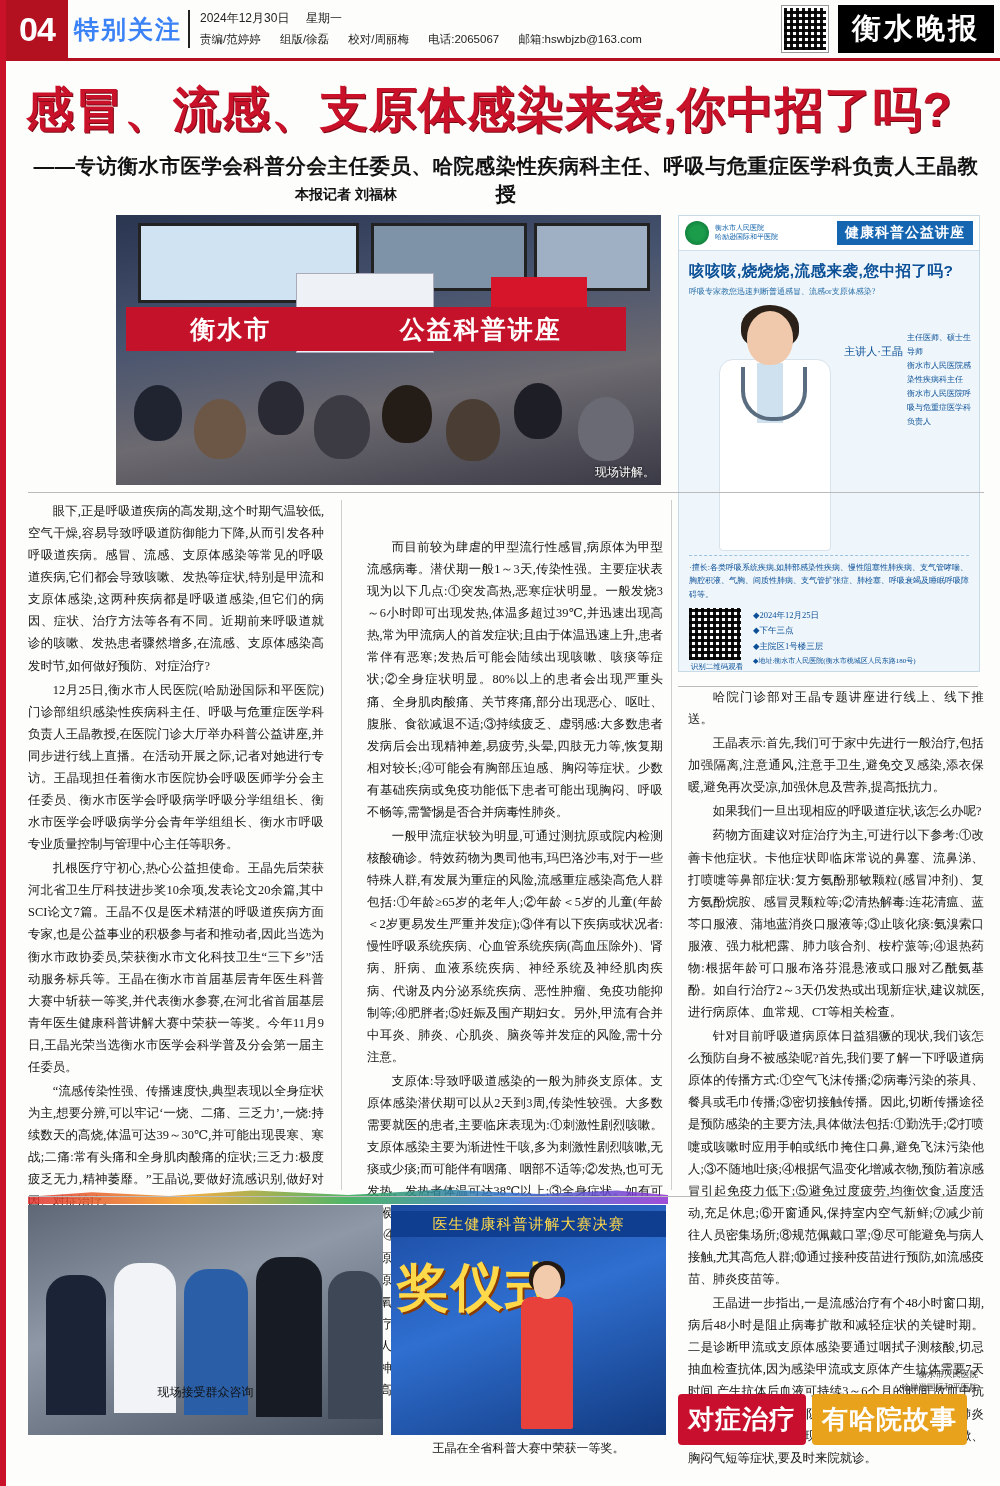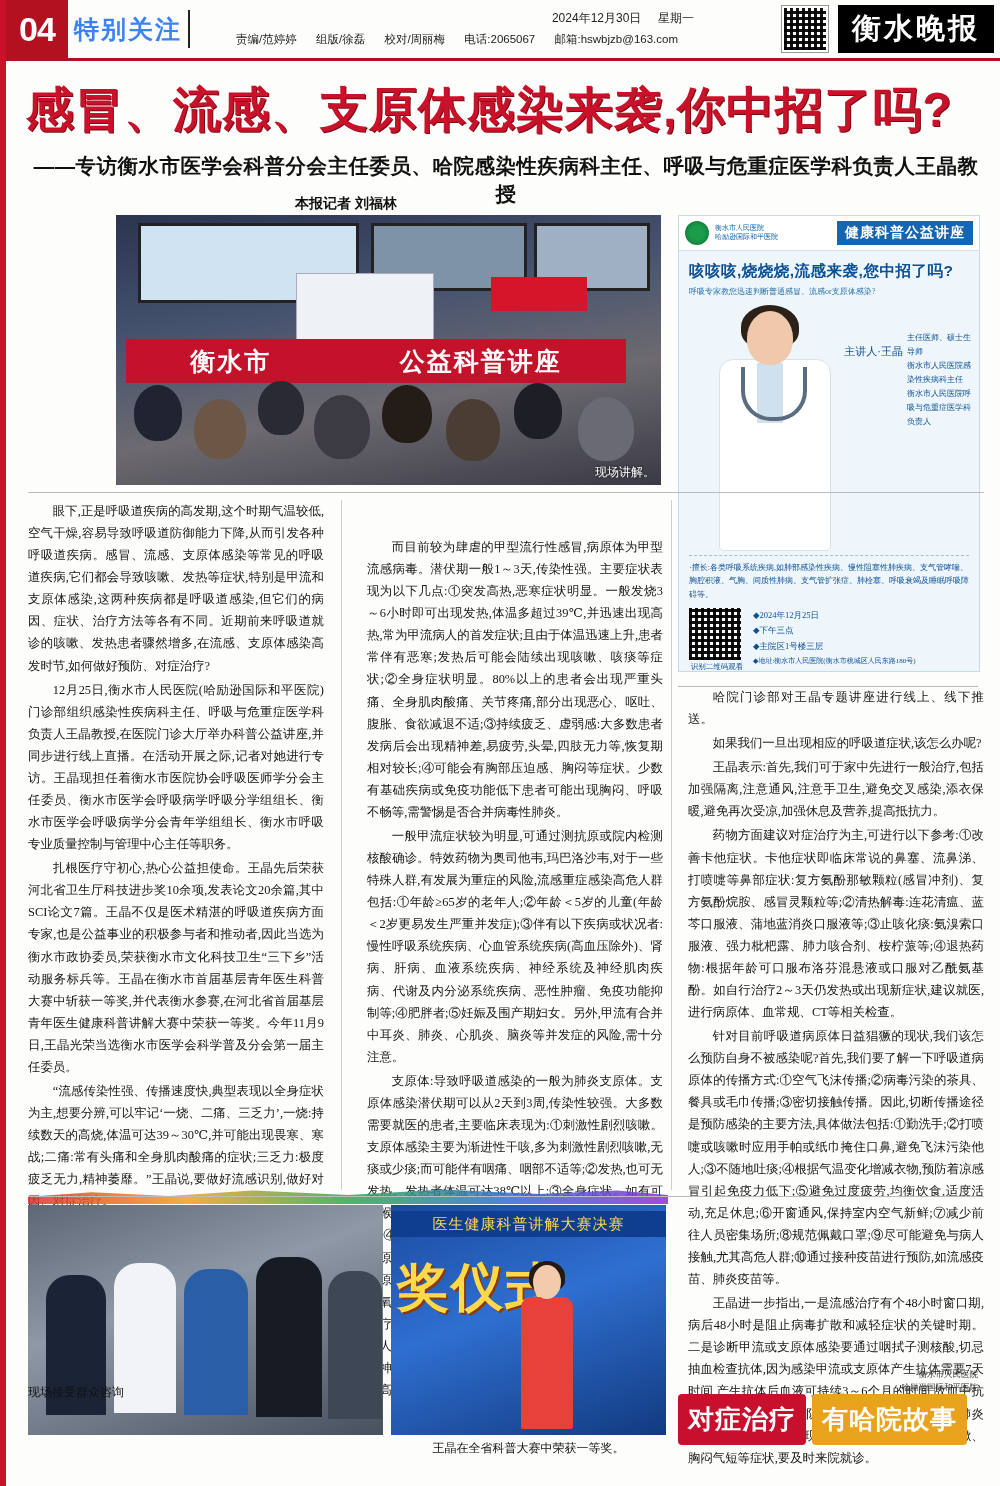--- a/index.html
+++ b/index.html
@@ -28,22 +28,22 @@
     font-size:34px;font-weight:bold;letter-spacing:-1px;
   }
   .section-title{
     width:120px;display:flex;align-items:center;justify-content:center;
     font-family:"Liberation Sans",sans-serif;
     font-size:25px;font-weight:bold;color:#3b82f6;letter-spacing:2px;
   }
   .vrule{width:2px;background:#222;margin:10px 0;}
   .mast-meta{
     flex:1;display:flex;flex-direction:column;justify-content:center;
-    padding-left:24px;font-family:"Liberation Sans",sans-serif;
-    font-size:11.5px;color:#222;line-height:1.9;align-items:flex-end;
+    padding-left:10px;font-family:"Liberation Sans",sans-serif;
+    font-size:11.5px;color:#222;line-height:1.9;
   }
   .mast-meta .row1{font-size:12px;}
   .mast-meta .row2 span{margin-right:16px;}
   .mast-right{
     width:300px;display:flex;align-items:center;justify-content:flex-end;
     padding-right:12px;gap:10px;
   }
   .qr{
     width:42px;height:42px;
     background:
@@ -69,21 +69,21 @@
     color:#c9122a;
     text-shadow:1px 1px 0 #7a0a16;
   }
   .subhead{
     position:absolute;left:20px;top:152px;width:960px;
     text-align:center;
     font-family:"Liberation Sans",sans-serif;
     font-weight:bold;font-size:20.5px;color:#111;letter-spacing:0.5px;
   }
   .byline{
-    position:absolute;left:20px;top:195px;width:640px;
+    position:absolute;left:20px;top:186px;width:640px;
     text-align:center;font-family:"Liberation Sans",sans-serif;
     font-weight:bold;font-size:14px;color:#111;
   }
   
   .photo-main{
     position:absolute;left:110px;top:215px;width:545px;height:270px;
     background:linear-gradient(170deg,#2a3550 0%,#46536f 35%,#6d6a70 65%,#3a3a46 100%);
     overflow:hidden;
   }
   .pm-screen{
@@ -97,21 +97,20 @@
   .pm-screen3{
     position:absolute;left:418px;top:8px;width:110px;height:62px;
     background:#9fb0c4;border:3px solid #222;
   }
   .pm-banner{
     position:absolute;left:10px;top:92px;width:500px;height:44px;
     background:#c4122a;color:#fff;
     font-family:"Liberation Sans",sans-serif;font-weight:bold;font-size:25px;
     display:flex;align-items:center;justify-content:space-around;
     letter-spacing:2px;
-    margin-top:32px;
   }
   .pm-slide{
     position:absolute;left:180px;top:58px;width:130px;height:72px;
     background:#eef2f6;border:1px solid #aab;font-size:6px;color:#345;padding:3px;
     line-height:1.5;
   }
   .pm-red-card{
     position:absolute;left:375px;top:62px;width:96px;height:34px;background:#d6152b;
     color:#fff;font-family:"Liberation Sans",sans-serif;font-size:11px;
     display:flex;align-items:center;justify-content:center;
@@ -235,21 +234,21 @@
   }
   .bm-person{
     position:absolute;left:120px;top:60px;width:70px;height:165px;
   }
   .bmp-head{position:absolute;left:22px;top:0;width:28px;height:34px;border-radius:50%;background:#f2cbad;}
   .bmp-hair{position:absolute;left:18px;top:-4px;width:36px;height:30px;border-radius:50% 50% 35% 35%;background:#241a12;}
   .bmp-body{position:absolute;left:10px;top:32px;width:52px;height:132px;background:#e8413c;border-radius:10px 10px 2px 2px;}
   .bl-cap,.bm-cap{
     position:absolute;font-size:12px;color:#111;font-family:"Liberation Sans",sans-serif;
   }
-  .bl-cap{left:22px;top:1384px;width:355px;}
+  .bl-cap{left:22px;top:1384px;width:355px;text-align:center;}
   .bm-cap{left:385px;top:1440px;width:275px;text-align:center;}
   
   .brand{
     position:absolute;left:672px;top:1388px;width:300px;height:62px;
     display:flex;align-items:center;gap:6px;
   }
   .brand-left{
     background:#c8102e;color:#fff;font-family:"Liberation Sans",sans-serif;
     font-weight:bold;font-size:26px;padding:8px 10px;letter-spacing:1px;
     border-radius:4px;
@@ -386,22 +385,22 @@
     </div>
 
     <div class="col c2">
       <p>而目前较为肆虐的甲型流行性感冒,病原体为甲型流感病毒。潜伏期一般1～3天,传染性强。主要症状表现为以下几点:①突发高热,恶寒症状明显。一般发烧3～6小时即可出现发热,体温多超过39℃,并迅速出现高热,常为甲流病人的首发症状;且由于体温迅速上升,患者常伴有恶寒;发热后可能会陆续出现咳嗽、咳痰等症状;②全身症状明显。80%以上的患者会出现严重头痛、全身肌肉酸痛、关节疼痛,部分出现恶心、呕吐、腹胀、食欲减退不适;③持续疲乏、虚弱感:大多数患者发病后会出现精神差,易疲劳,头晕,四肢无力等,恢复期相对较长;④可能会有胸部压迫感、胸闷等症状。少数有基础疾病或免疫功能低下患者可能出现胸闷、呼吸不畅等,需警惕是否合并病毒性肺炎。</p>
       <p>一般甲流症状较为明显,可通过测抗原或院内检测核酸确诊。特效药物为奥司他韦,玛巴洛沙韦,对于一些特殊人群,有发展为重症的风险,流感重症感染高危人群包括:①年龄≥65岁的老年人;②年龄＜5岁的儿童(年龄＜2岁更易发生严重并发症);③伴有以下疾病或状况者:慢性呼吸系统疾病、心血管系统疾病(高血压除外)、肾病、肝病、血液系统疾病、神经系统及神经肌肉疾病、代谢及内分泌系统疾病、恶性肿瘤、免疫功能抑制等;④肥胖者;⑤妊娠及围产期妇女。另外,甲流有合并中耳炎、肺炎、心肌炎、脑炎等并发症的风险,需十分注意。</p>
       <p>支原体:导致呼吸道感染的一般为肺炎支原体。支原体感染潜伏期可以从2天到3周,传染性较强。大多数需要就医的患者,主要临床表现为:①刺激性剧烈咳嗽。支原体感染主要为渐进性干咳,多为刺激性剧烈咳嗽,无痰或少痰;而可能伴有咽痛、咽部不适等;②发热,也可无发热。发热者体温可达38℃以上;③全身症状。如有可咽喉疼痛、灼热感;可出现全身乏力、疲劳,但程度较轻;④胸闷、喘憋。大部分轻症患者病情较轻,其中部分支原体肺炎因病变范围广泛可能出现胸闷、喘憋,感染支原体后,成人可应用喹诺酮类抗菌药物如莫西沙星、左氧氟沙星等,儿童可应用大环内酯类如阿奇霉素进行治疗。需警惕的是,部分老人可能表现症状不典型,如果老人出现持续发热、剧烈咳嗽,甚至有肺部表现,或出现精神萎靡,不想吃饭或进食,可能已经罹患肺炎。所以,要提高这方面的意识,对老年肺炎要早期诊断和治疗。</p>
     </div>
 
     <div class="col c3" style="top:186px;">
       <p>哈院门诊部对王晶专题讲座进行线上、线下推送。</p>
+      <p>王晶表示:首先,我们可于家中先进行一般治疗,包括加强隔离,注意通风,注意手卫生,避免交叉感染,添衣保暖,避免再次受凉,加强休息及营养,提高抵抗力。</p>
       <p>如果我们一旦出现相应的呼吸道症状,该怎么办呢?</p>
-      <p>王晶表示:首先,我们可于家中先进行一般治疗,包括加强隔离,注意通风,注意手卫生,避免交叉感染,添衣保暖,避免再次受凉,加强休息及营养,提高抵抗力。</p>
       <p>药物方面建议对症治疗为主,可进行以下参考:①改善卡他症状。卡他症状即临床常说的鼻塞、流鼻涕、打喷嚏等鼻部症状:复方氨酚那敏颗粒(感冒冲剂)、复方氨酚烷胺、感冒灵颗粒等;②清热解毒:连花清瘟、蓝芩口服液、蒲地蓝消炎口服液等;③止咳化痰:氨溴索口服液、强力枇杷露、肺力咳合剂、桉柠蒎等;④退热药物:根据年龄可口服布洛芬混悬液或口服对乙酰氨基酚。如自行治疗2～3天仍发热或出现新症状,建议就医,进行病原体、血常规、CT等相关检查。</p>
       <p>针对目前呼吸道病原体日益猖獗的现状,我们该怎么预防自身不被感染呢?首先,我们要了解一下呼吸道病原体的传播方式:①空气飞沫传播;②病毒污染的茶具、餐具或毛巾传播;③密切接触传播。因此,切断传播途径是预防感染的主要方法,具体做法包括:①勤洗手;②打喷嚏或咳嗽时应用手帕或纸巾掩住口鼻,避免飞沫污染他人;③不随地吐痰;④根据气温变化增减衣物,预防着凉感冒引起免疫力低下;⑤避免过度疲劳,均衡饮食,适度活动,充足休息;⑥开窗通风,保持室内空气新鲜;⑦减少前往人员密集场所;⑧规范佩戴口罩;⑨尽可能避免与病人接触,尤其高危人群;⑩通过接种疫苗进行预防,如流感疫苗、肺炎疫苗等。</p>
       <p>王晶进一步指出,一是流感治疗有个48小时窗口期,病后48小时是阻止病毒扩散和减轻症状的关键时期。二是诊断甲流或支原体感染要通过咽拭子测核酸,切忌抽血检查抗体,因为感染甲流或支原体产生抗体需要7天时间,产生抗体后血液可持续3～6个月的时间,故血中抗体阳性不能排除,抗体阴性不能诊断。三是支原体肺炎患者可以不发热,仅表现为咳嗽,故如果出现剧烈咳嗽、胸闷气短等症状,要及时来院就诊。</p>
     </div>
   </div>
 
   <div class="wave"></div>
   <div class="bottom-rule"></div>
 
   <div class="photo-bl">

